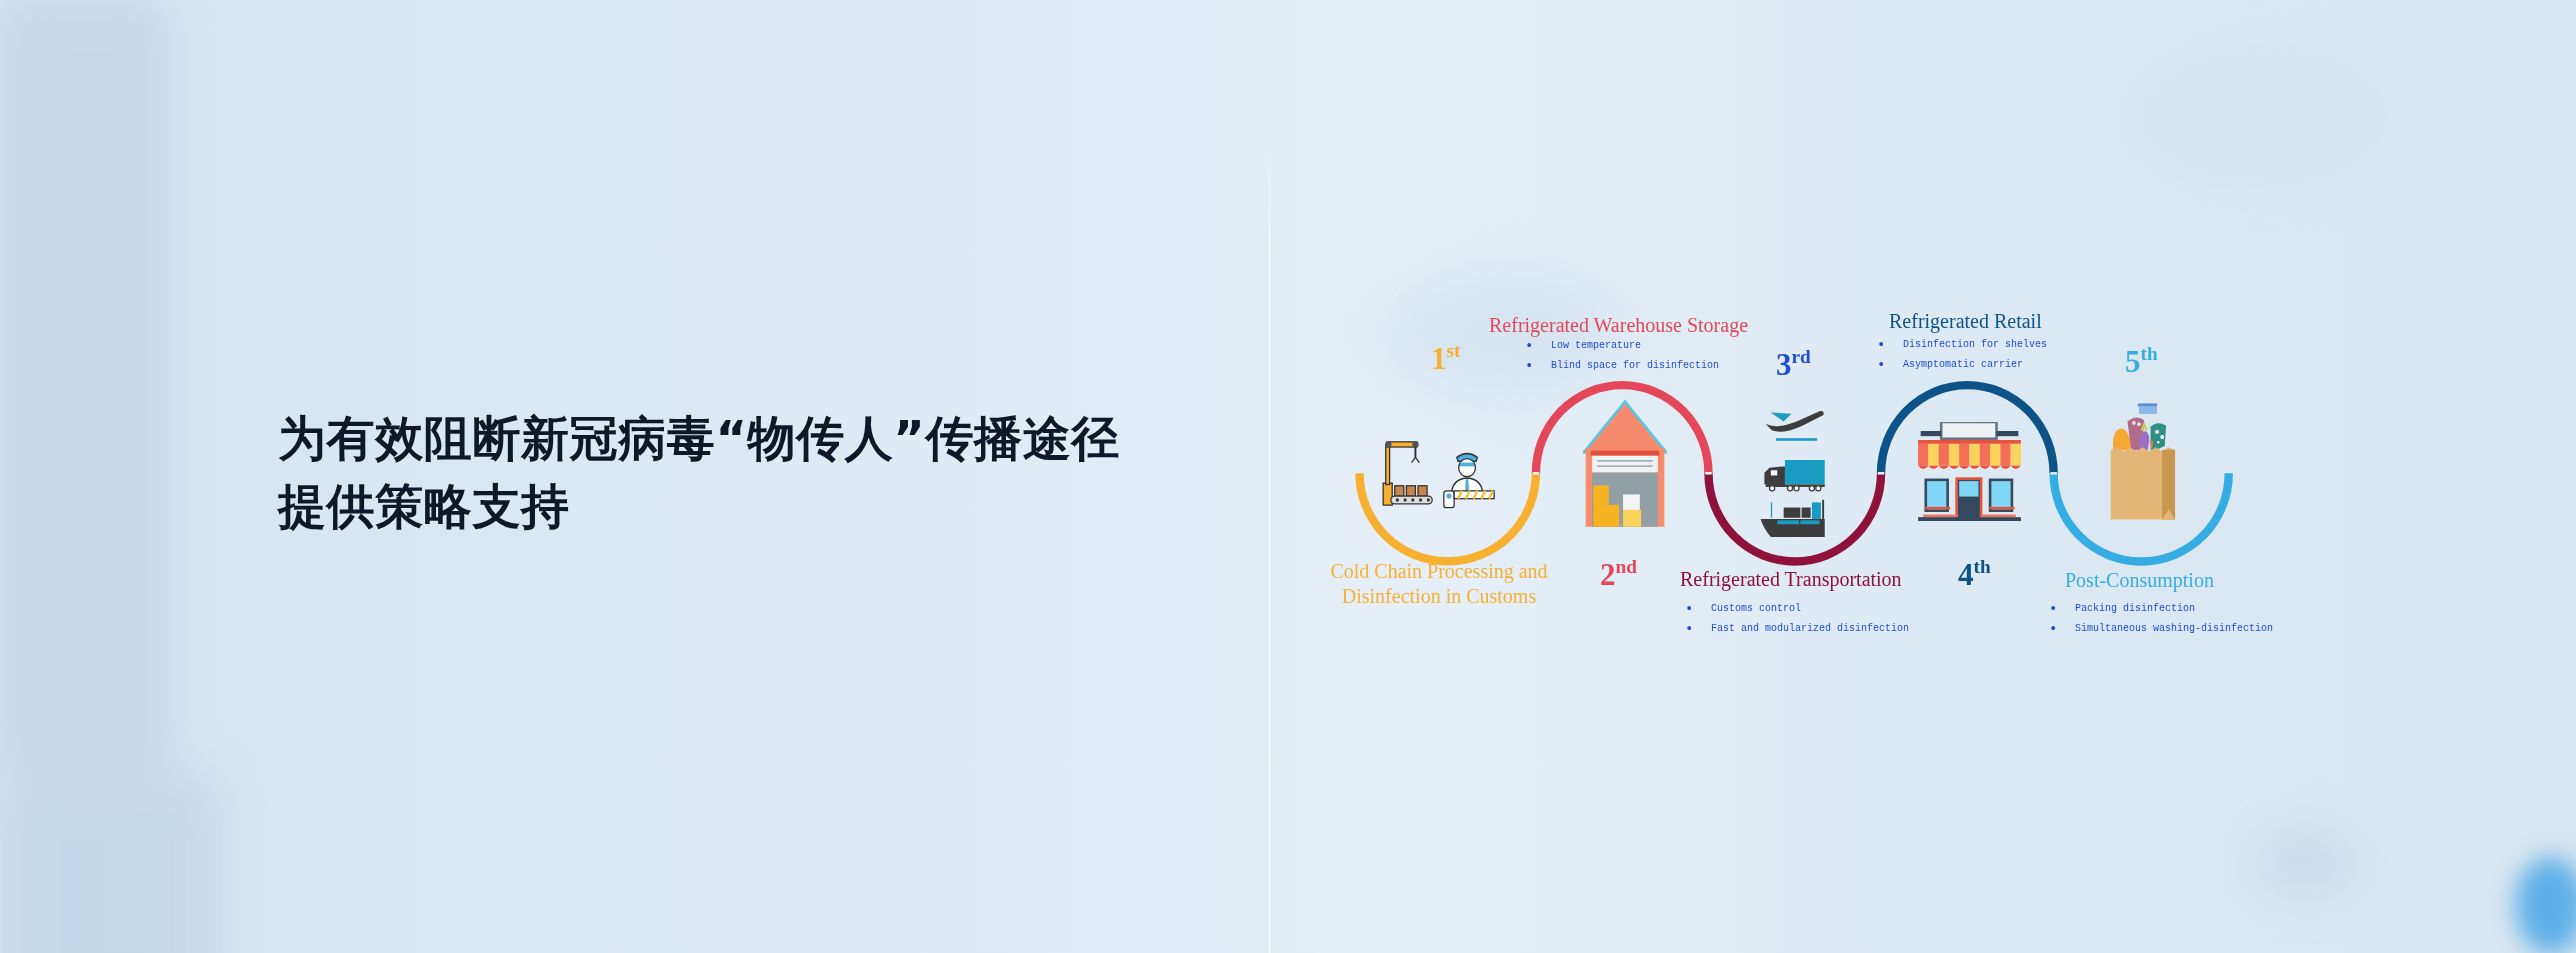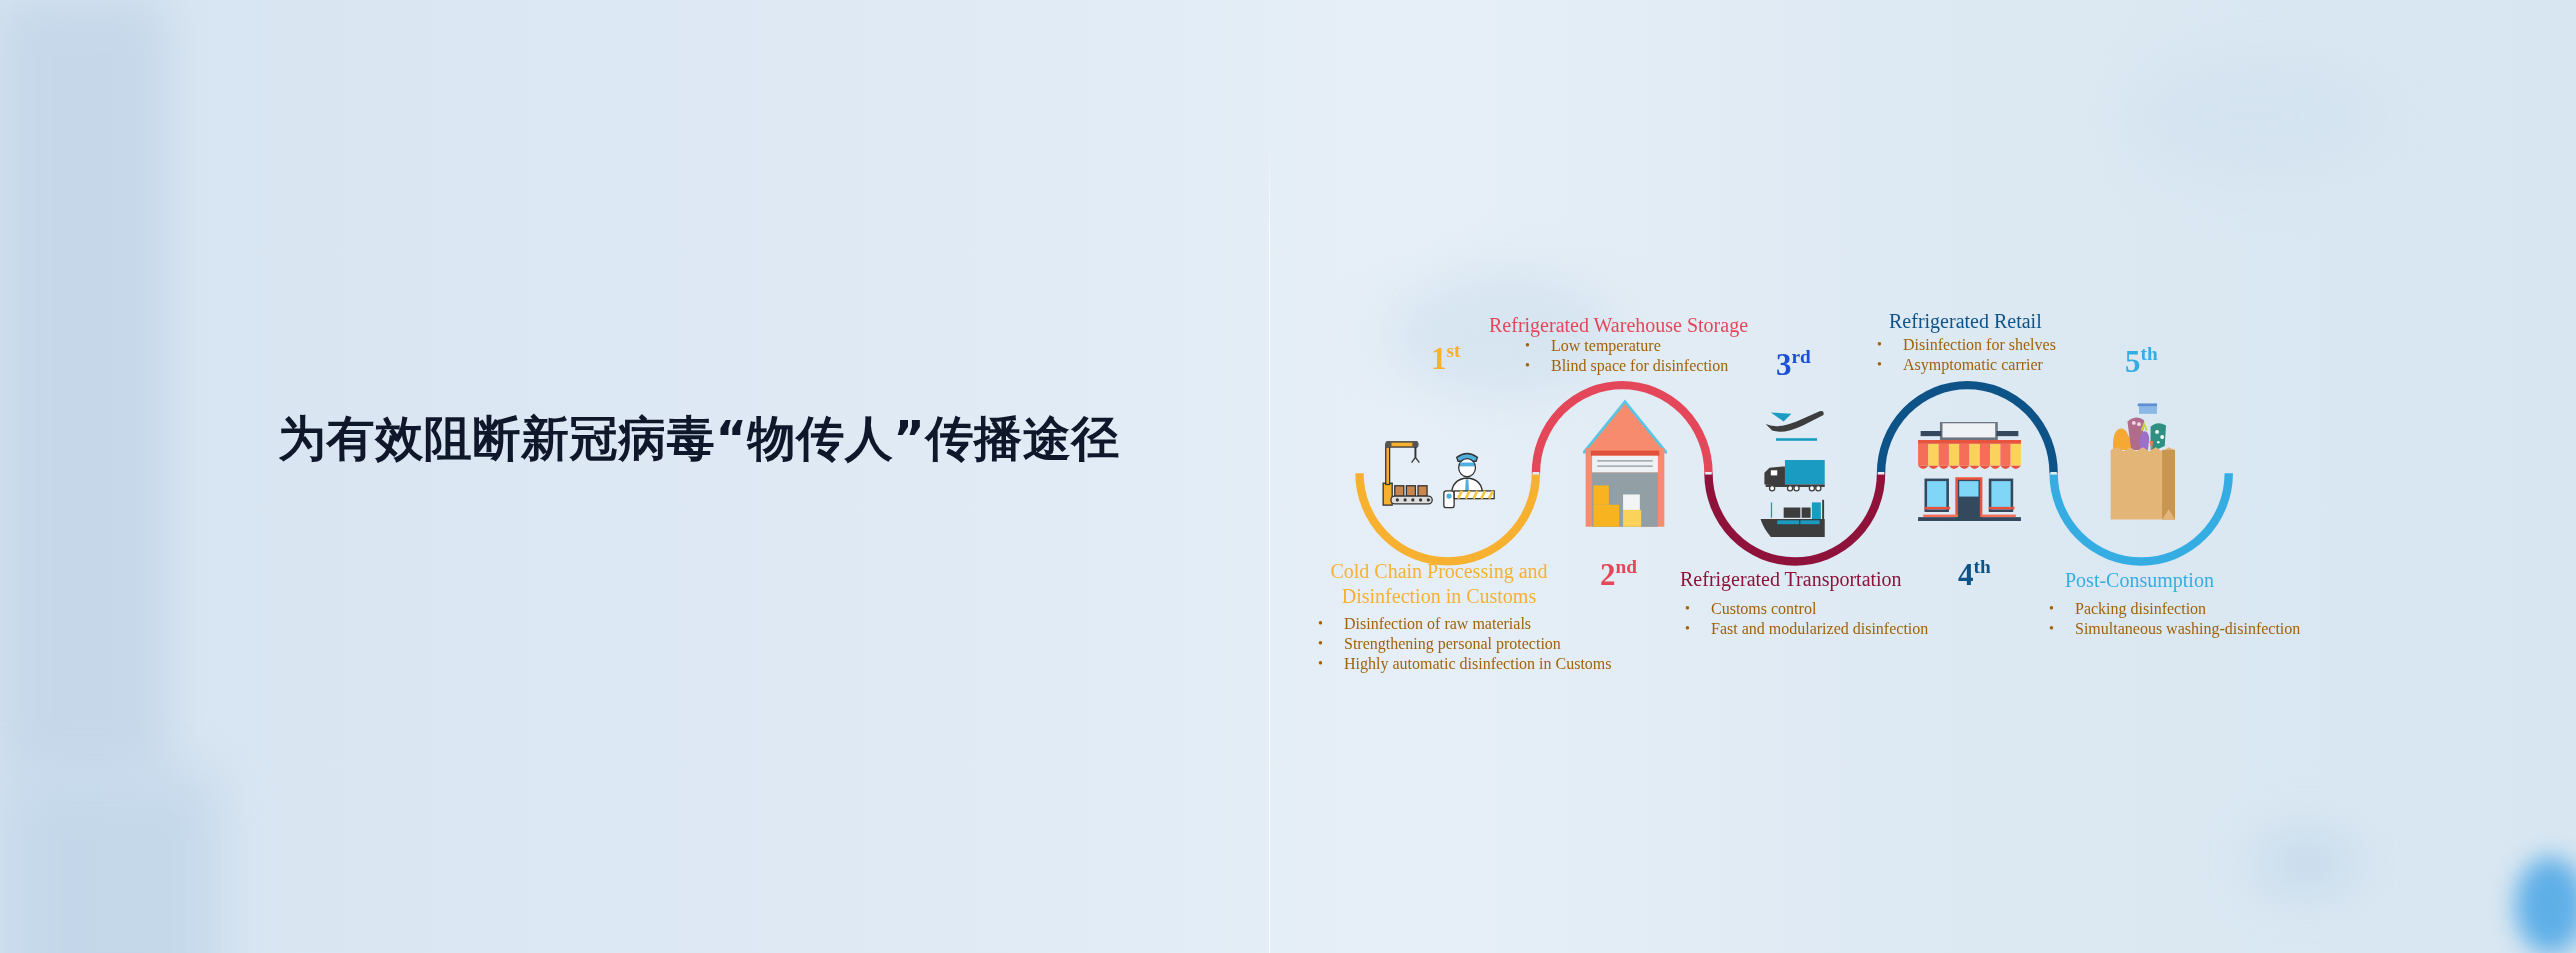--- a/index.html
+++ b/index.html
@@ -32,21 +32,21 @@
   .headline { position: absolute; left: 278px; top: 398px; font-family: "DejaVu Sans", sans-serif; font-weight: 700; }
   .headline .team { color: #e4405a; font-size: 48px; line-height: 58px; letter-spacing: 0.6px; }
   .headline .line { color: #0f172a; font-size: 48px; line-height: 68px; letter-spacing: 0.6px; white-space: nowrap; }
   .headline .line1 { margin-top: 6.4px; }
 
   
   .diagram { position: absolute; left: 0; top: 0; width: 2576px; height: 953px; }
   .diagram svg.arcs { position: absolute; left: 0; top: 0; }
   .txt { position: absolute; white-space: nowrap; font-family: "Liberation Serif", serif; }
   .stage-title { font-size: 20px; line-height: 24.5px; }
-  .bullets { list-style: none; font-size: 16px; line-height: 20px; color: #a16207; }
+  .bullets { list-style: none; font-size: 10px; line-height: 20px; color: #1d4ed8; font-family: Liberation Mono, monospace; }
   .bullets li { position: relative; padding-left: 26px; }
   .bullets li::before { content: "•"; position: absolute; left: 0; top: 0; font-size: 14px; }
   .ord { font-weight: 700; font-size: 31px; line-height: 32px; }
   .ord sup { font-size: 19.3px; vertical-align: 11.6px; line-height: 0; }
   .icon { position: absolute; }
 </style>
 </head>
 <body>
 
 <div class="bg">
@@ -56,20 +56,21 @@
 
   <div class="blob rblob1"></div>
   <div class="blob rblob2"></div>
   <div class="blob rblob3"></div>
   <div class="blob rblob4"></div>
 </div>
 <div class="divider"></div>
 
 <div class="headline">
   <div class="line line1">为有效阻断新冠病毒“物传人”传播途径</div>
+  <div class="line">提供策略支持</div>
 </div>
 
 <div class="diagram">
   <svg class="arcs" width="2576" height="953" viewBox="0 0 4000 1480">
 
     <path d="M2111 735 A137 137 0 0 0 2385 735" fill="none" stroke="#f7b030" stroke-width="13"></path>
 
     <path d="M2385 735 A134 137 0 0 1 2653 735" fill="none" stroke="#e5475a" stroke-width="13"></path>
 
     <path d="M2653 735 A134 137 0 0 0 2921 735" fill="none" stroke="#8e1239" stroke-width="13"></path>
@@ -116,25 +117,20 @@
     <rect x="102" y="82" width="16" height="26" rx="4" fill="#fff" stroke="#333" stroke-width="2"></rect>
     <circle cx="110" cy="90" r="4" fill="#4fb0e0"></circle>
     <rect x="118" y="82" width="62" height="12" fill="#fff" stroke="#333" stroke-width="2"></rect>
     <path d="M124 94 L130 82 M136 94 L142 82 M148 94 L154 82 M160 94 L166 82 M172 94 L178 82" stroke="#f7c640" stroke-width="4"></path>
   </svg>
 
   <div class="txt stage-title" style="left:1323px; top:559px; color:#f7b030; text-align:center; width:232px;">
     <div>Cold Chain Processing and</div>
     <div>Disinfection in Customs</div>
   </div>
-  <ul class="txt bullets" style="left:1318px; top:614px;">
-    <li>Disinfection of raw materials</li>
-    <li>Strengthening personal protection</li>
-    <li>Highly automatic disinfection in Customs</li>
-  </ul>
 
   <div class="txt stage-title" style="left:1489px; top:313px; color:#e5475a;">Refrigerated Warehouse Storage</div>
   <ul class="txt bullets" style="left:1525px; top:336px;">
     <li>Low temperature</li>
     <li>Blind space for disinfection</li>
   </ul>
   <svg class="icon" style="left:1583px; top:399px;" width="84" height="129" viewBox="0 0 130 200">
     <polygon points="65,4 0,84 130,84" fill="#f68b6e"></polygon>
     <polyline points="0,84 65,4 130,84" fill="none" stroke="#57c6e4" stroke-width="4"></polyline>
     <rect x="4" y="76" width="122" height="122" fill="#f68b6e"></rect>

